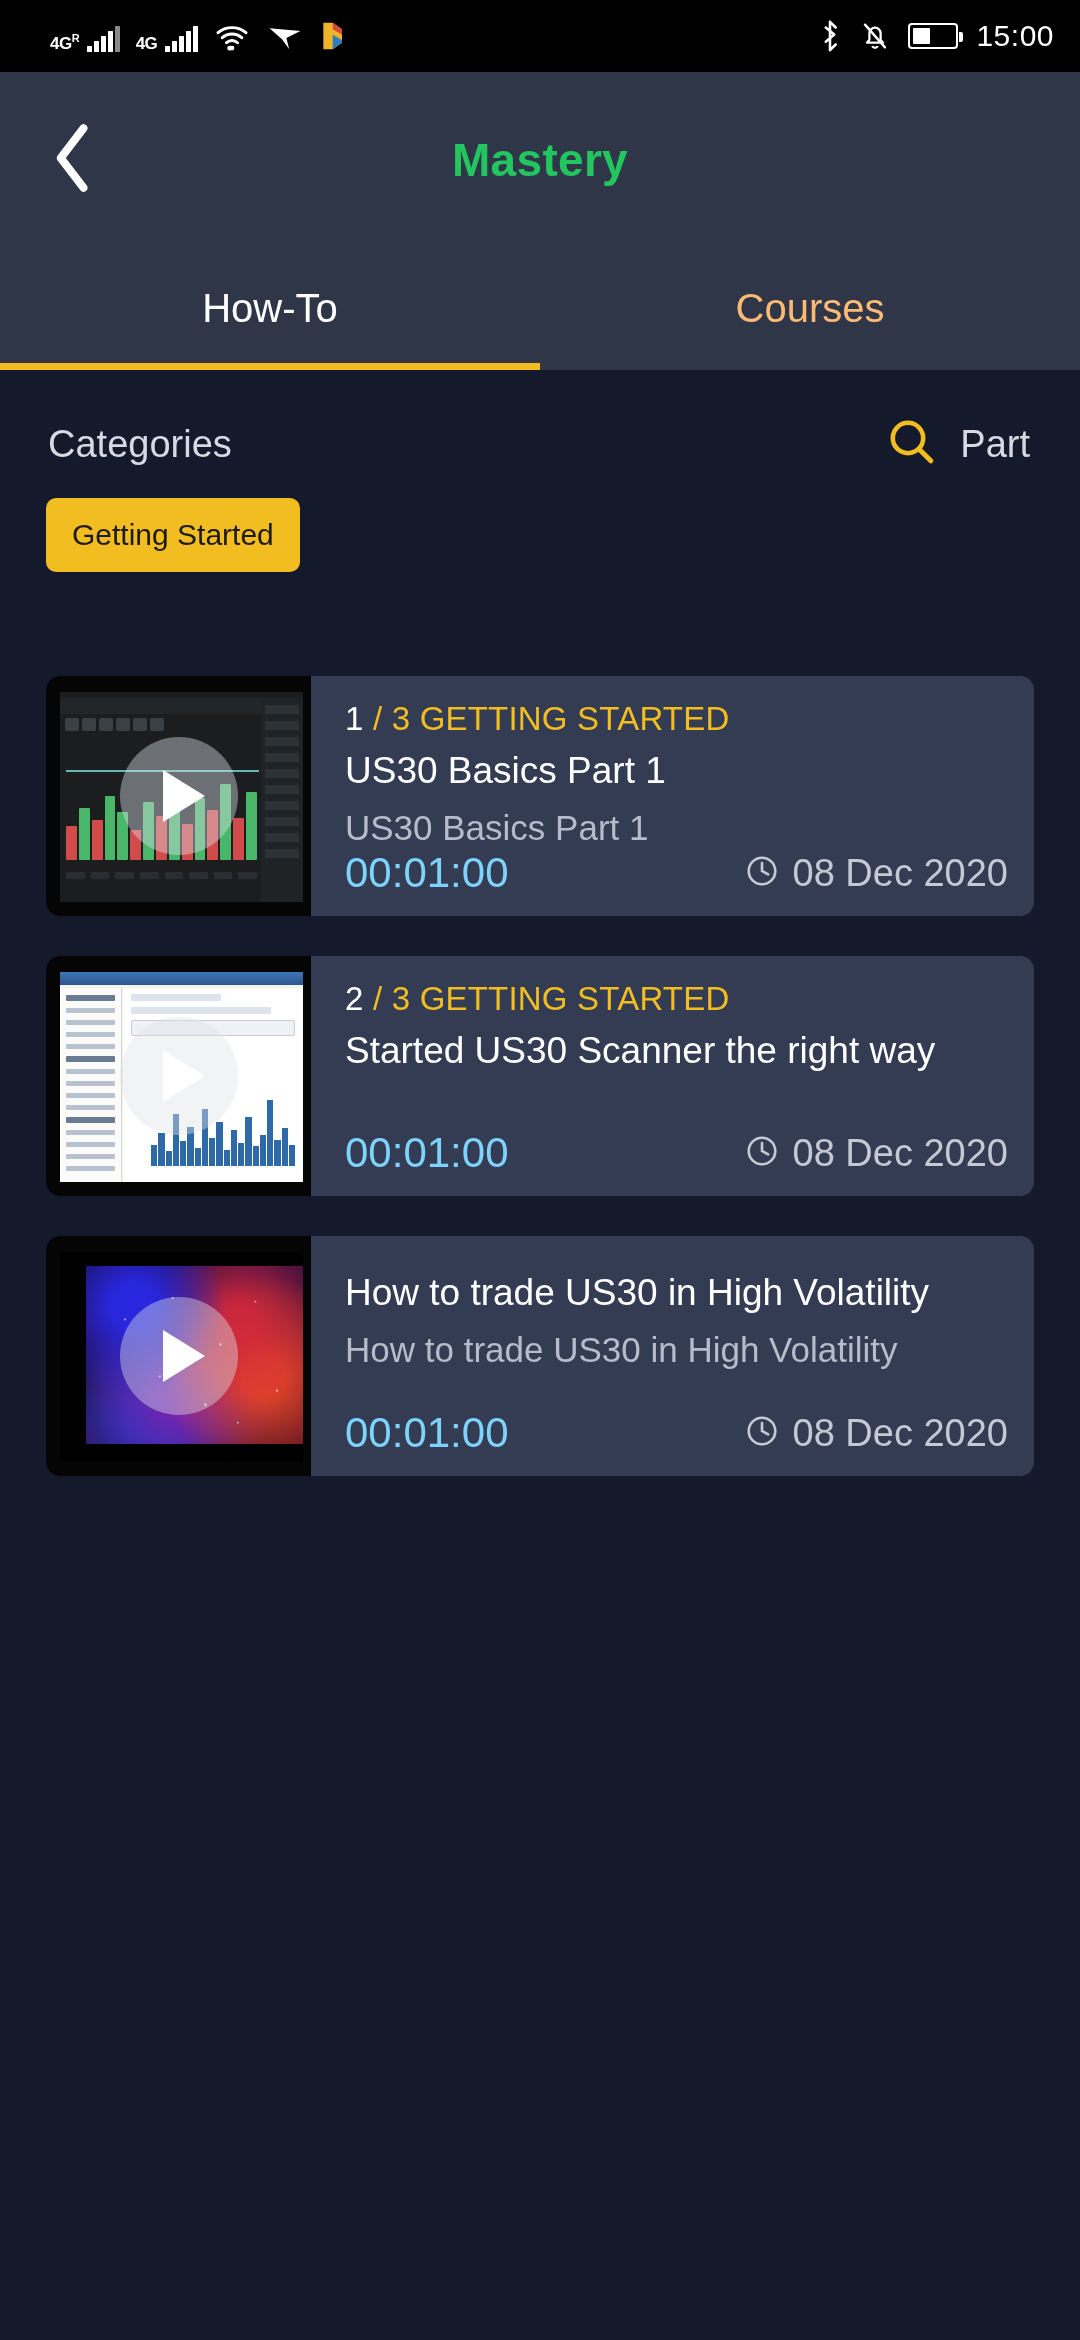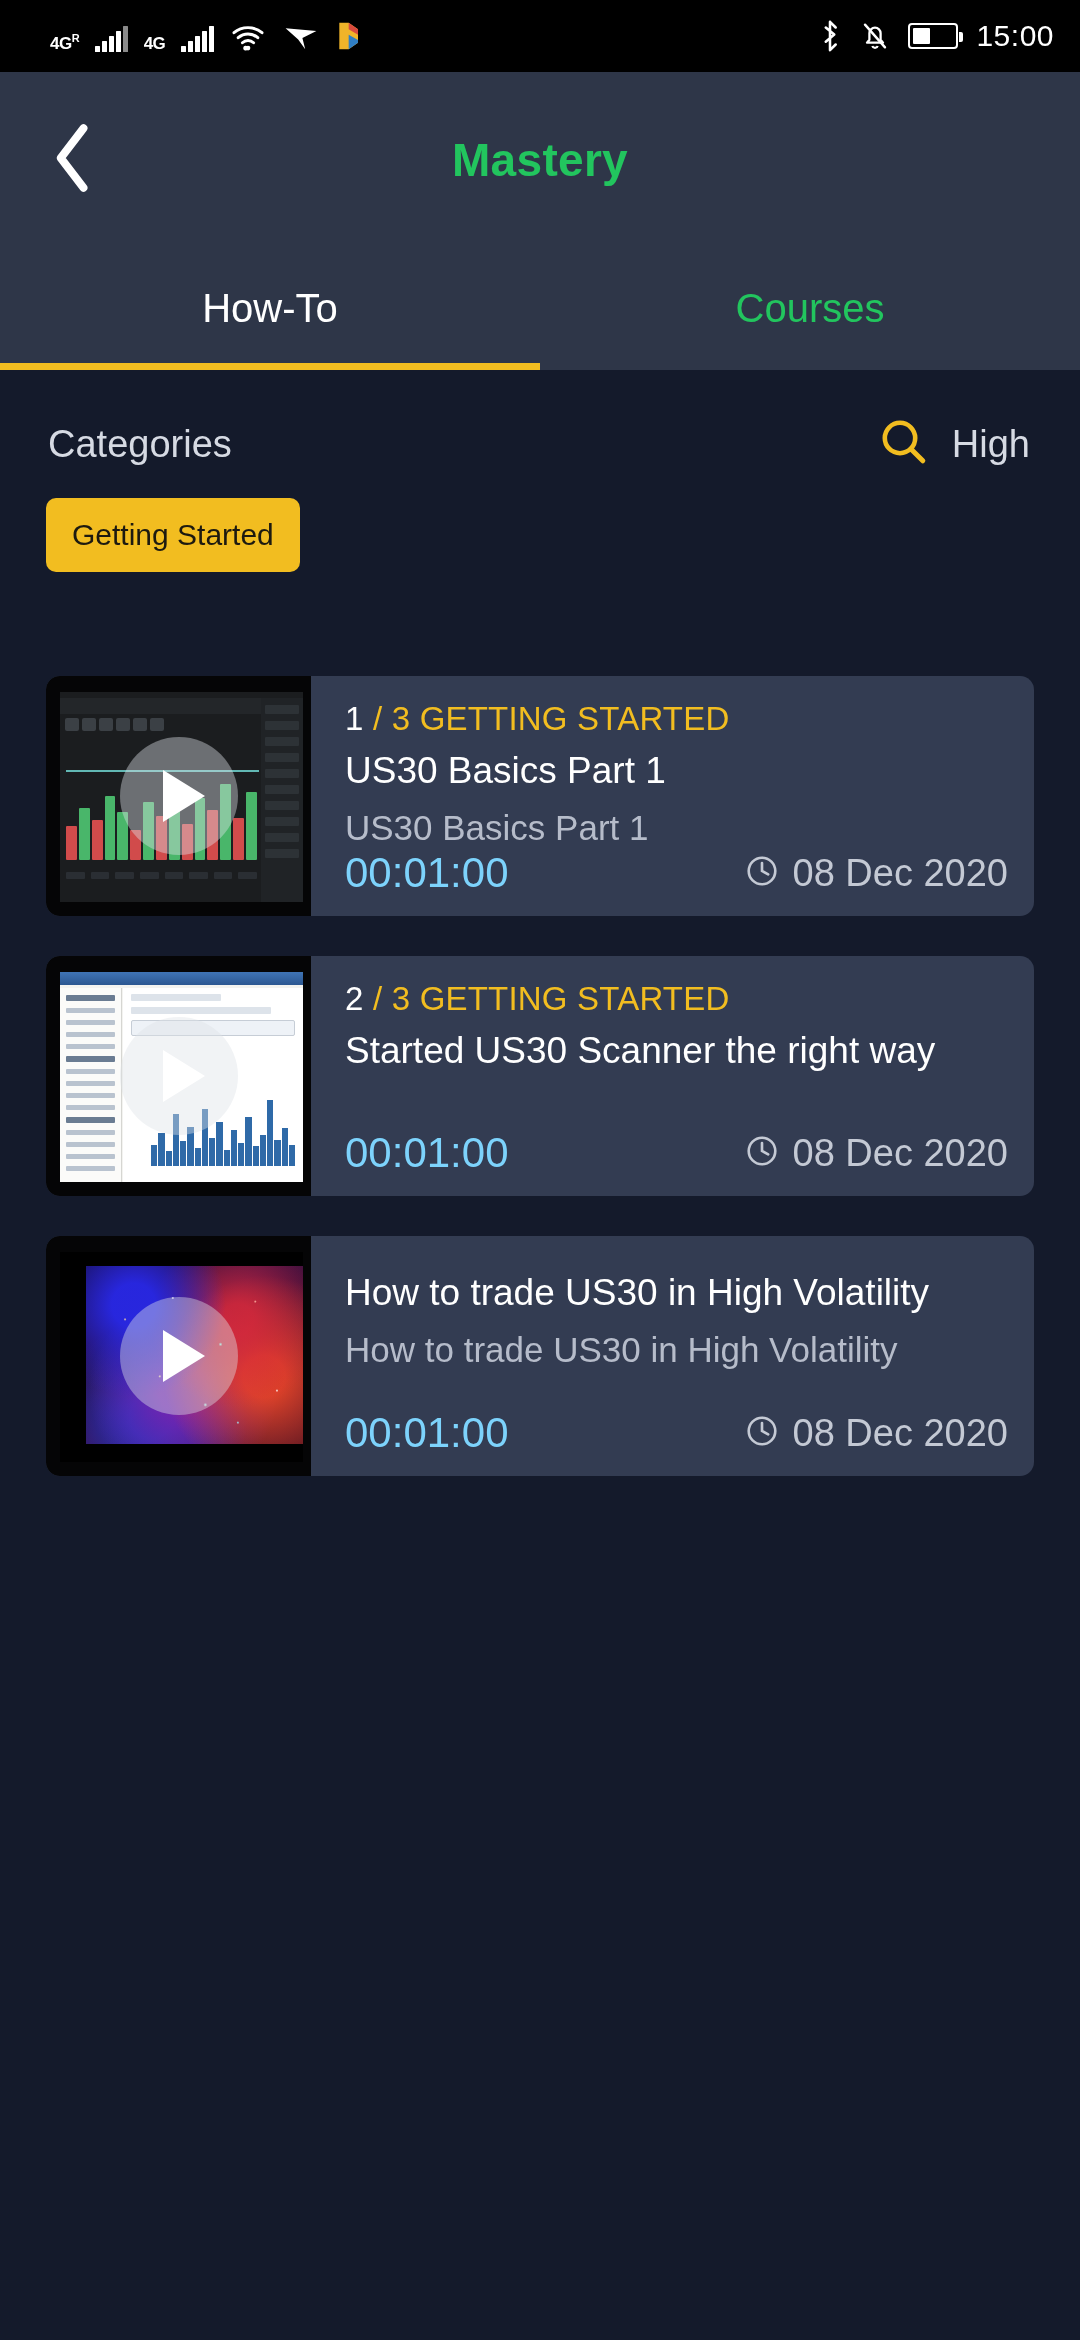--- a/index.html
+++ b/index.html
@@ -11,21 +11,21 @@
   }
 
   
   .statusbar{
     height:72px; background:#000; color:#fff;
     display:flex; align-items:center;
     padding:0 26px 0 50px;
   }
   .sb-left{ display:flex; align-items:flex-end; gap:16px; }
   .sb-right{ margin-left:auto; display:flex; align-items:center; gap:18px; }
-  .net{ display:flex; align-items:flex-end; gap:16px; }
+  .net{ display:flex; align-items:flex-end; gap:8px; }
   .net .gtxt{ font-size:17px; font-weight:bold; line-height:1; letter-spacing:-.5px; }
   .net .gtxt sup{ font-size:11px; }
   .bars{ display:flex; align-items:flex-end; gap:2.5px; height:26px; }
   .bars i{ width:4.5px; background:#fff; display:block; border-radius:.5px; }
   .bars i:nth-child(1){height:6px;} .bars i:nth-child(2){height:11px;}
   .bars i:nth-child(3){height:16px;} .bars i:nth-child(4){height:21px;}
   .bars i:nth-child(5){height:26px;}
   .bars.dim i:nth-child(5){ background:#8a8a8a; }
   .sb-icon{ display:flex; align-items:center; }
   .clock-txt{ font-size:30px; letter-spacing:.5px; }
@@ -51,21 +51,21 @@
   .appbar-title{
     position:absolute; left:0; right:0; text-align:center;
     color:#22c55e; font-size:46px; font-weight:bold; letter-spacing:.3px;
     pointer-events:none;
   }
 
   
   .tabs{ display:flex; height:123px; background:#2e3648; }
   .tab{
     flex:1; display:flex; align-items:center; justify-content:center;
-    font-size:40px; position:relative; color:#22c55e;
+    font-size:40px; position:relative; color:#fdba74;
   }
   .tab.active{ color:#fff; }
   .tab.active::after{
     content:""; position:absolute; left:0; right:0; bottom:0;
     height:7px; background:#f2bd20;
   }
 
   
   .content{ background:#141a2b; height:2340px; }
   .cat-row{
@@ -260,21 +260,21 @@
 
   <div class="cat-row">
     <div class="cat-title">Categories</div>
     <div class="find-wrap">
       <span>
         <svg width="52" height="52" viewBox="0 0 26 26">
             <circle cx="11" cy="11" r="7.6" stroke="#f2bd20" stroke-width="2.3" fill="none"></circle>
             <path d="M16.6 16.6L22.4 22.4" stroke="#f2bd20" stroke-width="2.5" stroke-linecap="round"></path>
           </svg>
       </span>
-      <span class="find-label">High</span>
+      <span class="find-label">Part</span>
     </div>
   </div>
 
   <div class="chip-row">
     <div class="chip">Getting Started</div>
   </div>
 
   <div class="list">
 
     <div class="card">

